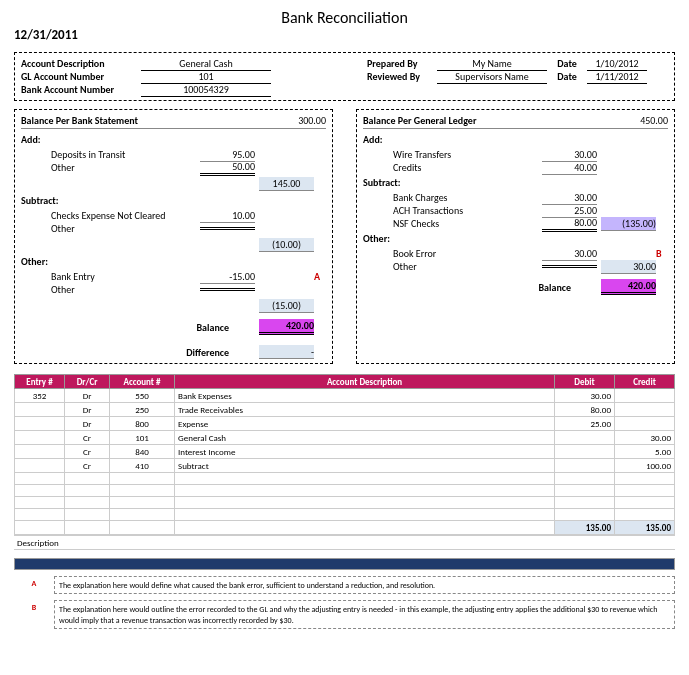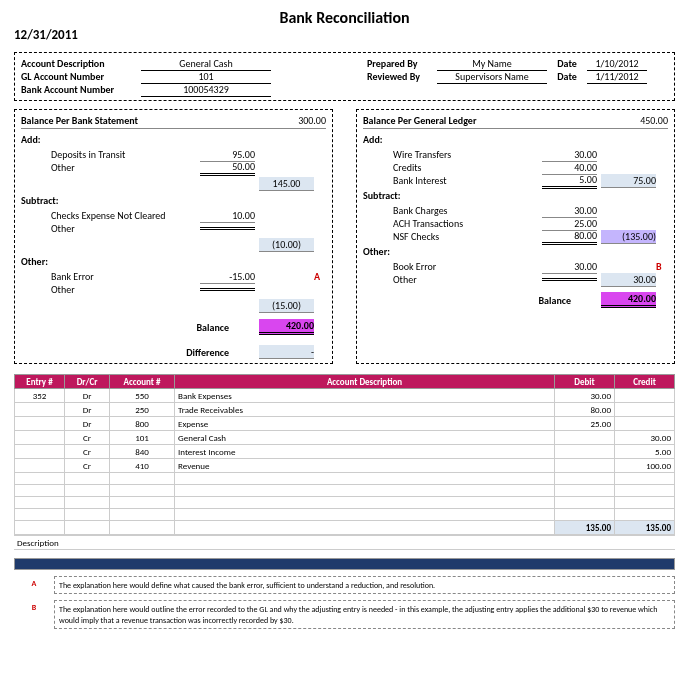--- a/index.html
+++ b/index.html
@@ -1,18 +1,18 @@
 <!DOCTYPE html>
 <html><head>
 <meta charset="utf-8">
 <style>
 *{box-sizing:border-box;margin:0;padding:0}
 body{font-family:Calibri,Arial,sans-serif;font-size:10px;background:#fff;width:689px;color:#000}
 .container{padding:8px 14px}
-.title{font-weight:bold;font-size:16px;text-align:center}
+.title{font-weight:normal;font-size:16px;text-align:center}
 .subtitle{font-weight:bold;font-size:13px;margin-bottom:10px}
 .dashed{border:1px dashed #000}
 .hdr-info{display:flex;gap:6px;margin-bottom:8px}
 .hdr-left{flex:0 0 340px}
 .hdr-right{flex:1}
 .hdr-row{display:flex;align-items:center;height:13px}
 .hdr-lbl{font-weight:bold;width:120px}
 .hdr-val{flex:0 0 130px;text-align:center;border-bottom:1px solid #000}
 .hdr-lbl2{font-weight:bold;width:70px}
 .hdr-val2{flex:0 0 110px;text-align:center;border-bottom:1px solid #000}
@@ -123,21 +123,21 @@
           <span class="line-val-db"></span>
           <span class="line-sub"></span>
           <span class="line-tag"></span>
         </div>
   <div class="subtotal">
           <span class="subtotal-box">(10.00)</span>
           <span class="line-tag"></span>
         </div>
   <div class="sub-hdr">Other:</div>
   <div class="line">
-          <span class="line-lbl">Bank Error</span>
+          <span class="line-lbl">Bank Entry</span>
           <span class="line-val">-15.00</span>
           <span class="line-sub"></span>
           <span class="line-tag">A</span>
         </div>
   <div class="line">
           <span class="line-lbl">Other</span>
           <span class="line-val-db"></span>
           <span class="line-sub"></span>
           <span class="line-tag"></span>
         </div>
@@ -165,26 +165,20 @@
   <div class="line">
           <span class="line-lbl">Wire Transfers</span>
           <span class="line-val">30.00</span>
           <span class="line-sub"></span>
           <span class="line-tag"></span>
         </div>
   <div class="line">
           <span class="line-lbl">Credits</span>
           <span class="line-val">40.00</span>
           <span class="line-sub"></span>
-          <span class="line-tag"></span>
-        </div>
-  <div class="line">
-          <span class="line-lbl">Bank Interest</span>
-          <span class="line-val-db">5.00</span>
-          <span class="line-sub" style="border-bottom:1px solid #888;background:#dce6f1">75.00</span>
           <span class="line-tag"></span>
         </div>
   <div class="sub-hdr">Subtract:</div>
   <div class="line">
           <span class="line-lbl">Bank Charges</span>
           <span class="line-val">30.00</span>
           <span class="line-sub"></span>
           <span class="line-tag"></span>
         </div>
   <div class="line">
@@ -270,21 +264,21 @@
             <td>Cr</td>
             <td>840</td>
             <td class="left">Interest Income</td>
             <td class="right"></td>
             <td class="right">5.00</td>
           </tr>
           <tr>
             <td></td>
             <td>Cr</td>
             <td>410</td>
-            <td class="left">Revenue</td>
+            <td class="left">Subtract</td>
             <td class="right"></td>
             <td class="right">100.00</td>
           </tr>
         </tbody>
 <tfoot>
 <tr>
             <td></td>
             <td></td>
             <td></td>
             <td></td>

